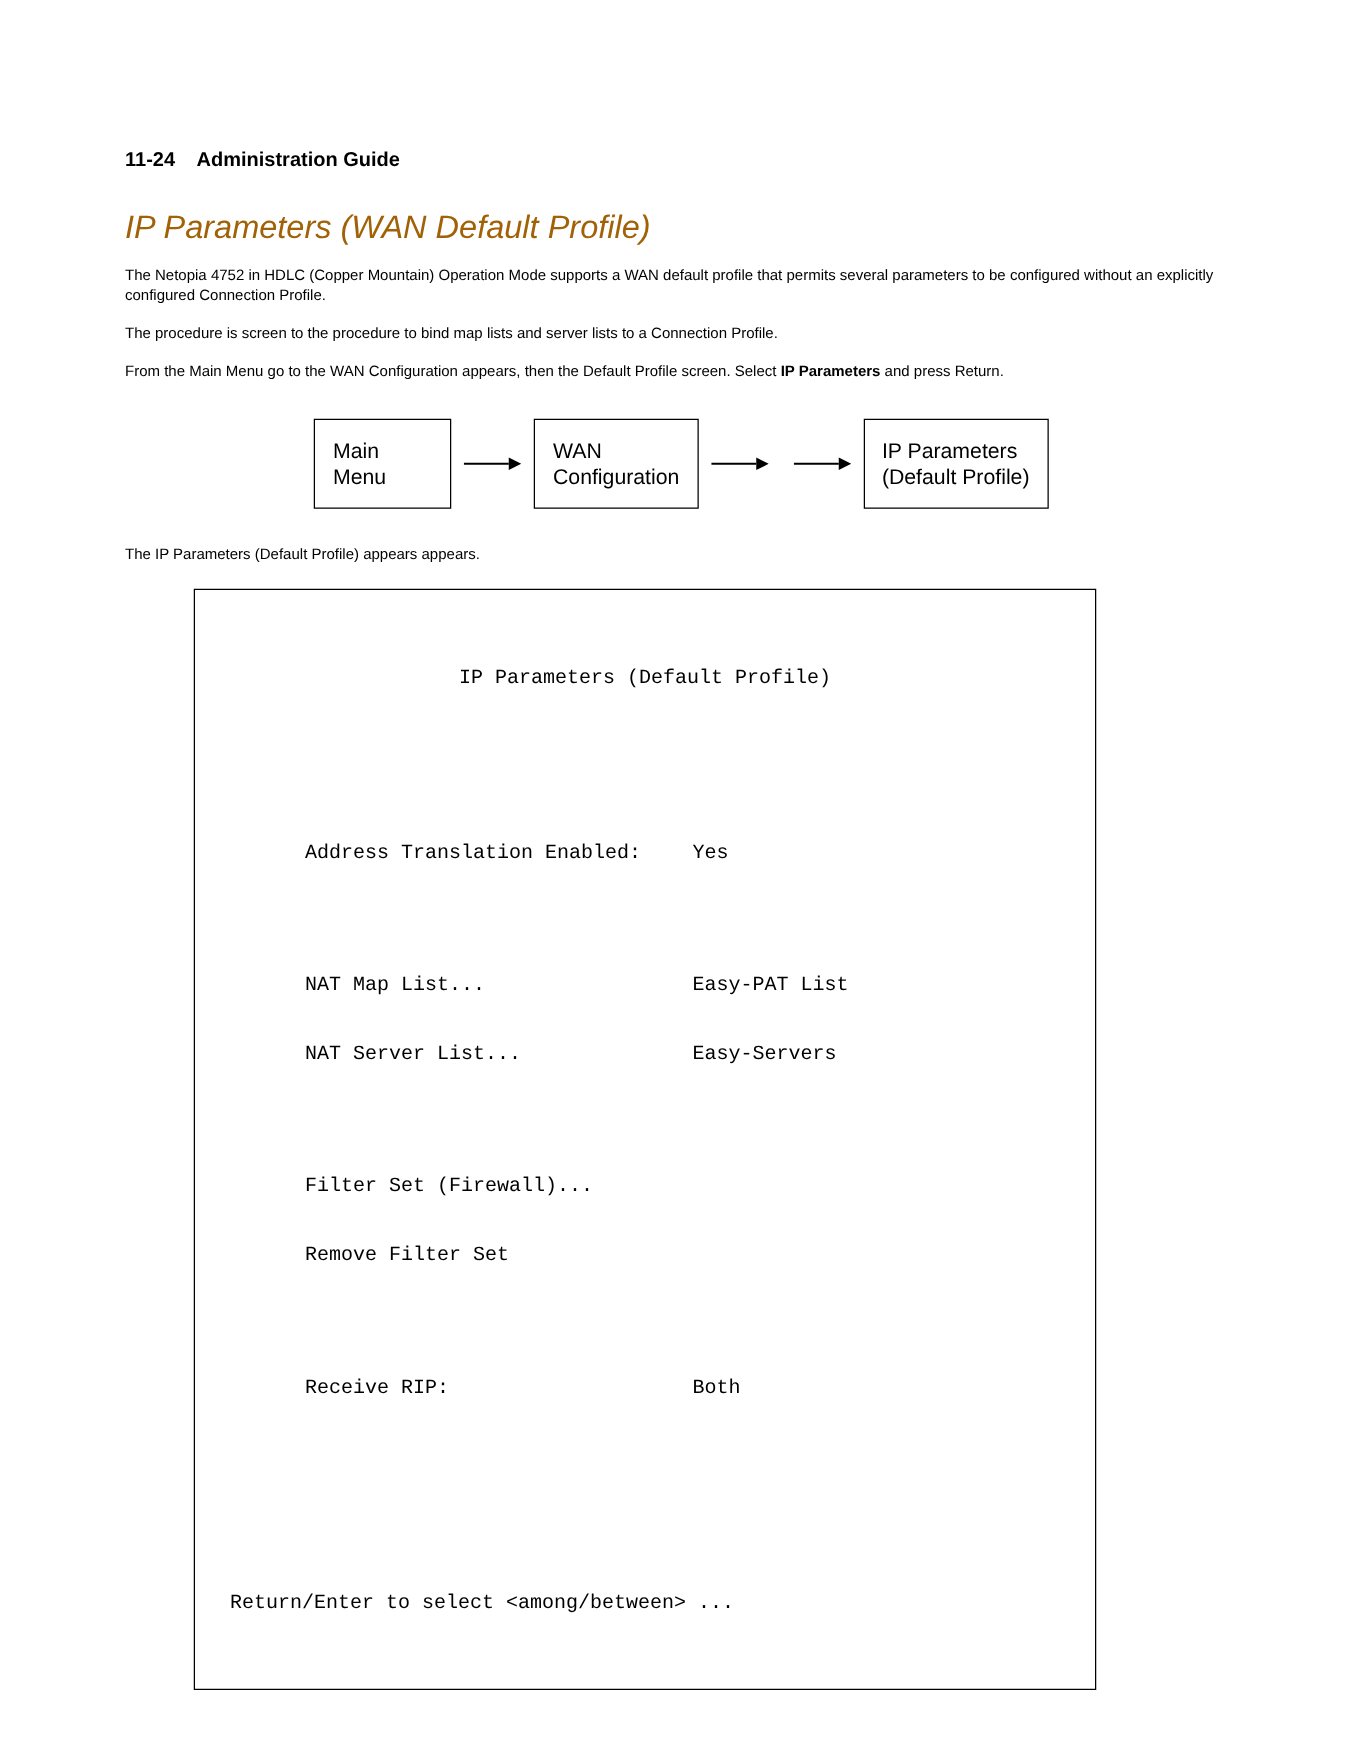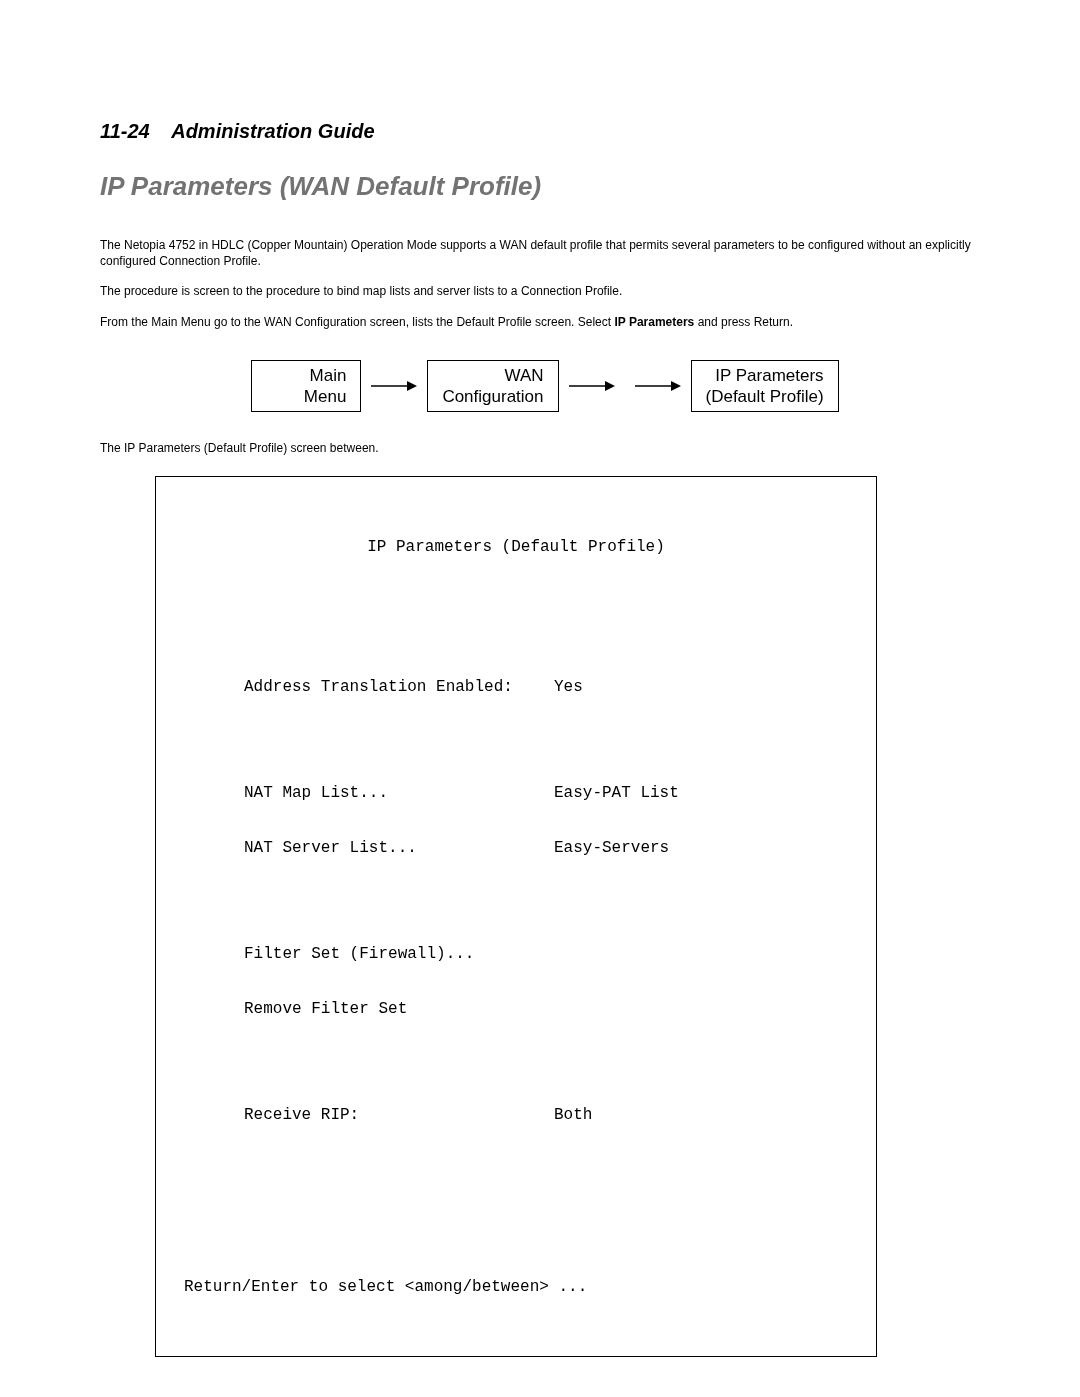--- a/index.html
+++ b/index.html
@@ -9,50 +9,49 @@
     width: 1080px;
     height: 1397px;
     font-family: Arial, Helvetica, sans-serif;
     color: #000;
   }
   .page {
     box-sizing: border-box;
     padding: 120px 90px 0 100px;
   }
   .page-header {
-    font-style: italic;
     font-weight: bold;
-    font-size: 20px;
+    font-size: 16px;
     margin-bottom: 28px;
   }
   .section-title {
-    color: #737373;
+    color: #a16207;
     font-style: italic;
-    font-weight: bold;
+    font-weight: normal;
     font-size: 26px;
-    margin-bottom: 35px;
+    margin-bottom: 15px;
   }
   .para {
     font-size: 12px;
     line-height: 1.35;
     margin-bottom: 14px;
   }
   .para b { font-weight: bold; }
 
   
   .flow {
     display: flex;
     align-items: center;
     justify-content: center;
     margin: 30px 0 28px 0;
   }
   .flow-box {
     border: 1.5px solid #000;
-    padding: 4px 14px;
-    text-align: right;
+    padding: 14px 14px;
+    text-align: left;
     font-size: 17px;
     line-height: 1.25;
     min-width: 80px;
     white-space: pre-line;
   }
   .arrow {
     display: inline-block;
     margin: 0 10px;
     position: relative;
     width: 46px;
@@ -101,21 +100,21 @@
     <span>11-24</span>
     <span>&nbsp;&nbsp;</span>
     <span>Administration Guide</span>
   </div>
 
   <div class="section-title">IP Parameters (WAN Default Profile)</div>
 
   <div class="para">The Netopia 4752 in HDLC (Copper Mountain) Operation Mode supports a WAN default profile that permits several parameters to be configured without an explicitly configured Connection Profile.</div>
   <div class="para">The procedure is screen to the procedure to bind map lists and server lists to a Connection Profile.</div>
   <div class="para">
-    <span>From the Main Menu go to the WAN Configuration screen, lists the Default Profile screen. Select </span><b>IP Parameters</b><span> and press Return.</span>
+    <span>From the Main Menu go to the WAN Configuration appears, then the Default Profile screen. Select </span><b>IP Parameters</b><span> and press Return.</span>
   </div>
 
   <div class="flow">
     <div class="flow-box">Main
 Menu</div>
     <span class="arrow">
       <svg width="46" height="14" viewBox="0 0 46 14">
           <line x1="0" y1="7" x2="36" y2="7" stroke="#000" stroke-width="1.5"></line>
           <polygon points="36,2 46,7 36,12" fill="#000"></polygon>
         </svg>
@@ -131,21 +130,21 @@
     <span class="arrow">
       <svg width="46" height="14" viewBox="0 0 46 14">
           <line x1="0" y1="7" x2="36" y2="7" stroke="#000" stroke-width="1.5"></line>
           <polygon points="36,2 46,7 36,12" fill="#000"></polygon>
         </svg>
     </span>
     <div class="flow-box">IP Parameters
 (Default Profile)</div>
   </div>
 
-  <div class="para">The IP Parameters (Default Profile) screen between.</div>
+  <div class="para">The IP Parameters (Default Profile) appears appears.</div>
 
   <div class="terminal">
     <span class="title">IP Parameters (Default Profile)</span>
     <div class="body-block">
       <div class="row">
         <span class="lbl">Address Translation Enabled:</span><span>Yes</span>
       </div>
       <div class="gap"></div>
       <div class="row">
         <span class="lbl">NAT Map List...</span><span>Easy-PAT List</span>

